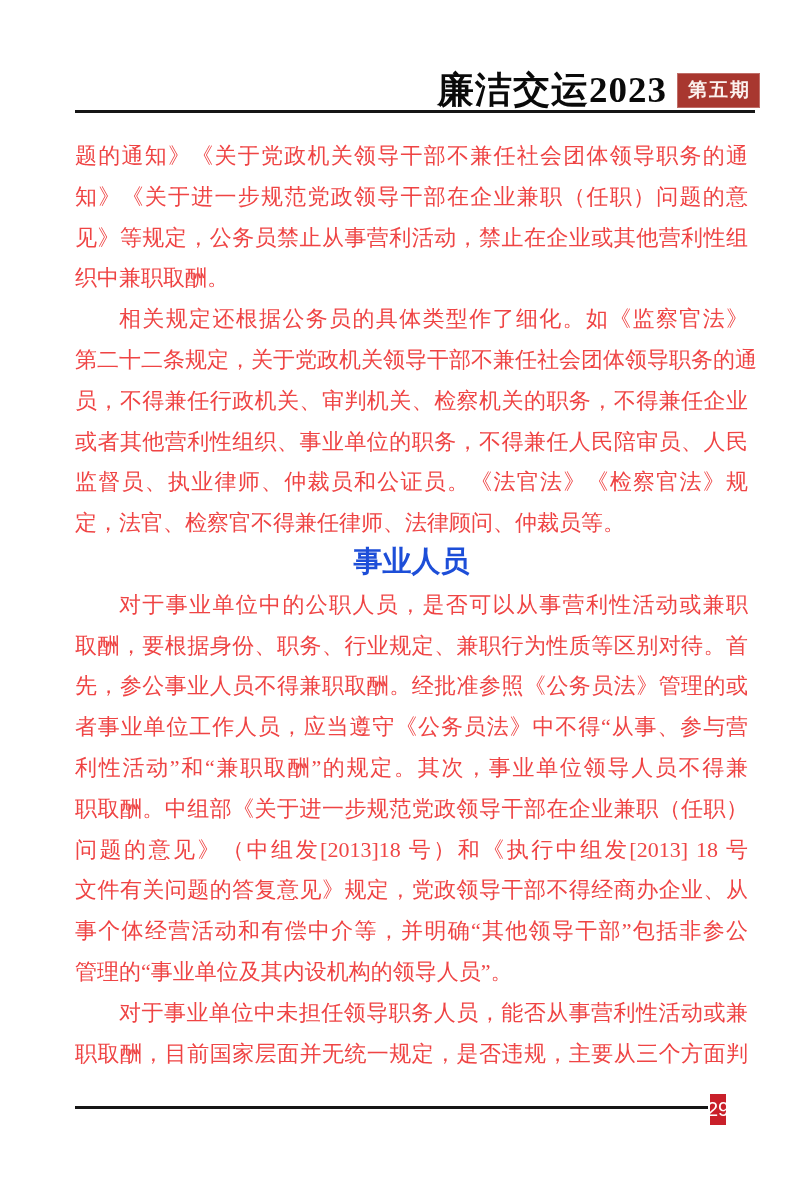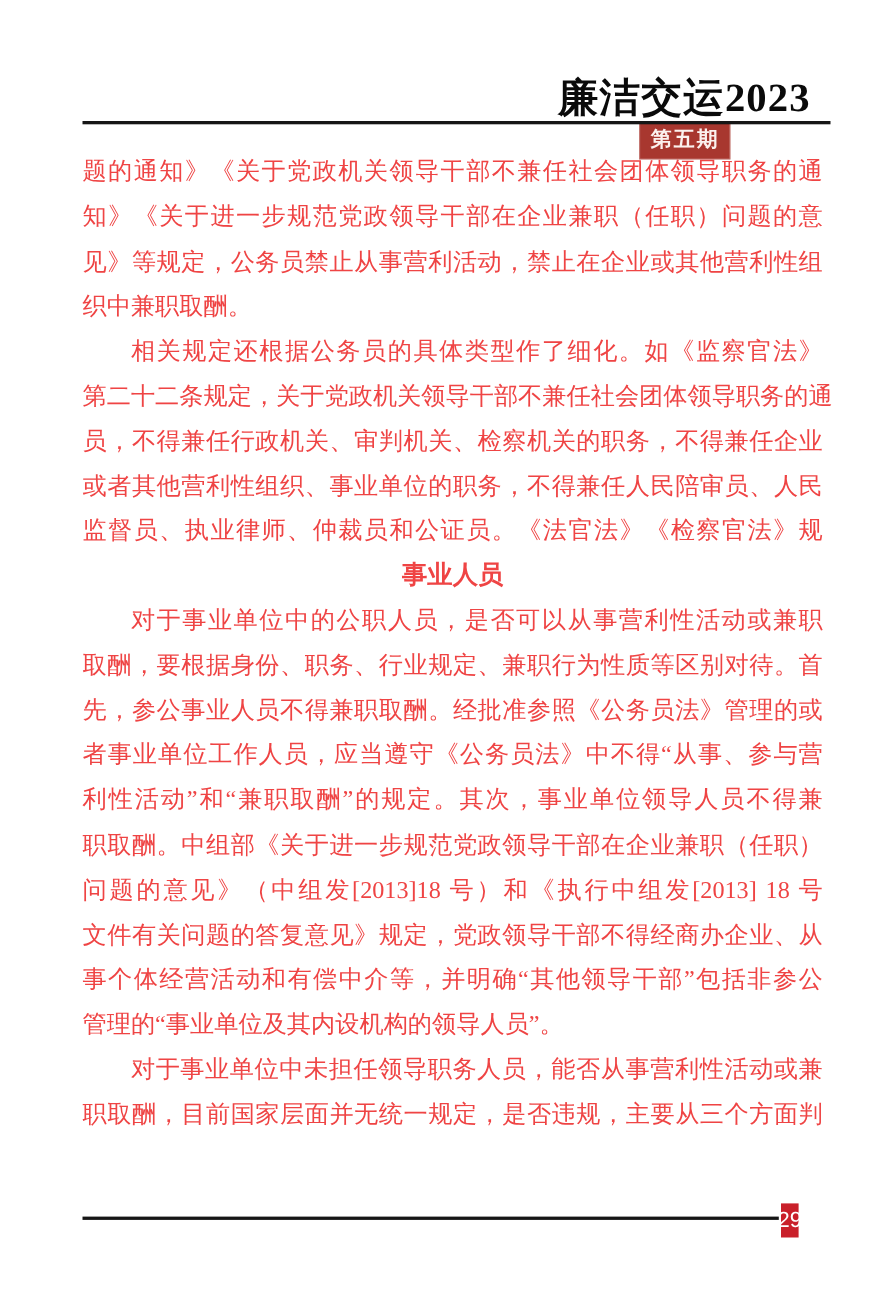--- a/index.html
+++ b/index.html
@@ -7,22 +7,22 @@
     position:relative;
     width:800px;height:1189px;
     background:#ffffff;
     margin:0 auto;
     overflow:hidden;
     font-family:"Liberation Serif", serif;
     color:#1b1b1b;
   }
   
   .masthead{
-    position:absolute;top:70px;right:63px;height:40px;
-    display:flex;align-items:center;flex-direction:column;
+    position:absolute;top:70px;right:40px;height:40px;
+    display:flex;align-items:center;gap:10px;
   }
   .masthead-title{
     font-family:"Liberation Serif", serif;
     font-weight:900;
     font-size:37px;
     letter-spacing:1px;
     color:#0a0a0a;
     line-height:40px;
     transform:scaleY(0.98);
     white-space:nowrap;
@@ -52,24 +52,24 @@
     text-align:justify;
     text-align-last:justify;
     white-space:nowrap;
     color:#ef4444;
   }
   .ln.ind{text-indent:44px;}
   .ln.end{text-align-last:left;}
   .sec-heading{
     height:40.8px;line-height:40.8px;
     text-align:center;
-    font-family:Liberation Serif, serif;
+    font-family:Liberation Mono, monospace;
     font-weight:700;
-    font-size:23px;
-    color:#ef4444;
+    font-size:29px;
+    color:#1d4ed8;
   }
   
   .footer-rule{
     position:absolute;left:75px;top:1106px;width:633px;height:3px;
     background:var(--rule-color,#161616);
   }
   .page-badge{
     position:absolute;left:710px;top:1094px;width:16px;height:31px;
     display:flex;align-items:center;justify-content:center;
     background:var(--page-badge-bg,#c9202a);
@@ -93,20 +93,21 @@
   <div class="body-text">
     <div class="ln">题的通知》《关于党政机关领导干部不兼任社会团体领导职务的通</div>
     <div class="ln">知》《关于进一步规范党政领导干部在企业兼职（任职）问题的意</div>
     <div class="ln">见》等规定，公务员禁止从事营利活动，禁止在企业或其他营利性组</div>
     <div class="ln end">织中兼职取酬。</div>
     <div class="ln ind">相关规定还根据公务员的具体类型作了细化。如《监察官法》</div>
     <div class="ln">第二十二条规定，关于党政机关领导干部不兼任社会团体领导职务的通</div>
     <div class="ln">员，不得兼任行政机关、审判机关、检察机关的职务，不得兼任企业</div>
     <div class="ln">或者其他营利性组织、事业单位的职务，不得兼任人民陪审员、人民</div>
     <div class="ln">监督员、执业律师、仲裁员和公证员。《法官法》《检察官法》规</div>
+    <div class="ln end">定，法官、检察官不得兼任律师、法律顾问、仲裁员等。</div>
     <div class="sec-heading">事业人员</div>
     <div class="ln ind">对于事业单位中的公职人员，是否可以从事营利性活动或兼职</div>
     <div class="ln">取酬，要根据身份、职务、行业规定、兼职行为性质等区别对待。首</div>
     <div class="ln">先，参公事业人员不得兼职取酬。经批准参照《公务员法》管理的或</div>
     <div class="ln">者事业单位工作人员，应当遵守《公务员法》中不得“从事、参与营</div>
     <div class="ln">利性活动”和“兼职取酬”的规定。其次，事业单位领导人员不得兼</div>
     <div class="ln">职取酬。中组部《关于进一步规范党政领导干部在企业兼职（任职）</div>
     <div class="ln">问题的意见》（中组发[2013]18 号）和《执行中组发[2013] 18 号</div>
     <div class="ln">文件有关问题的答复意见》规定，党政领导干部不得经商办企业、从</div>
     <div class="ln">事个体经营活动和有偿中介等，并明确“其他领导干部”包括非参公</div>

